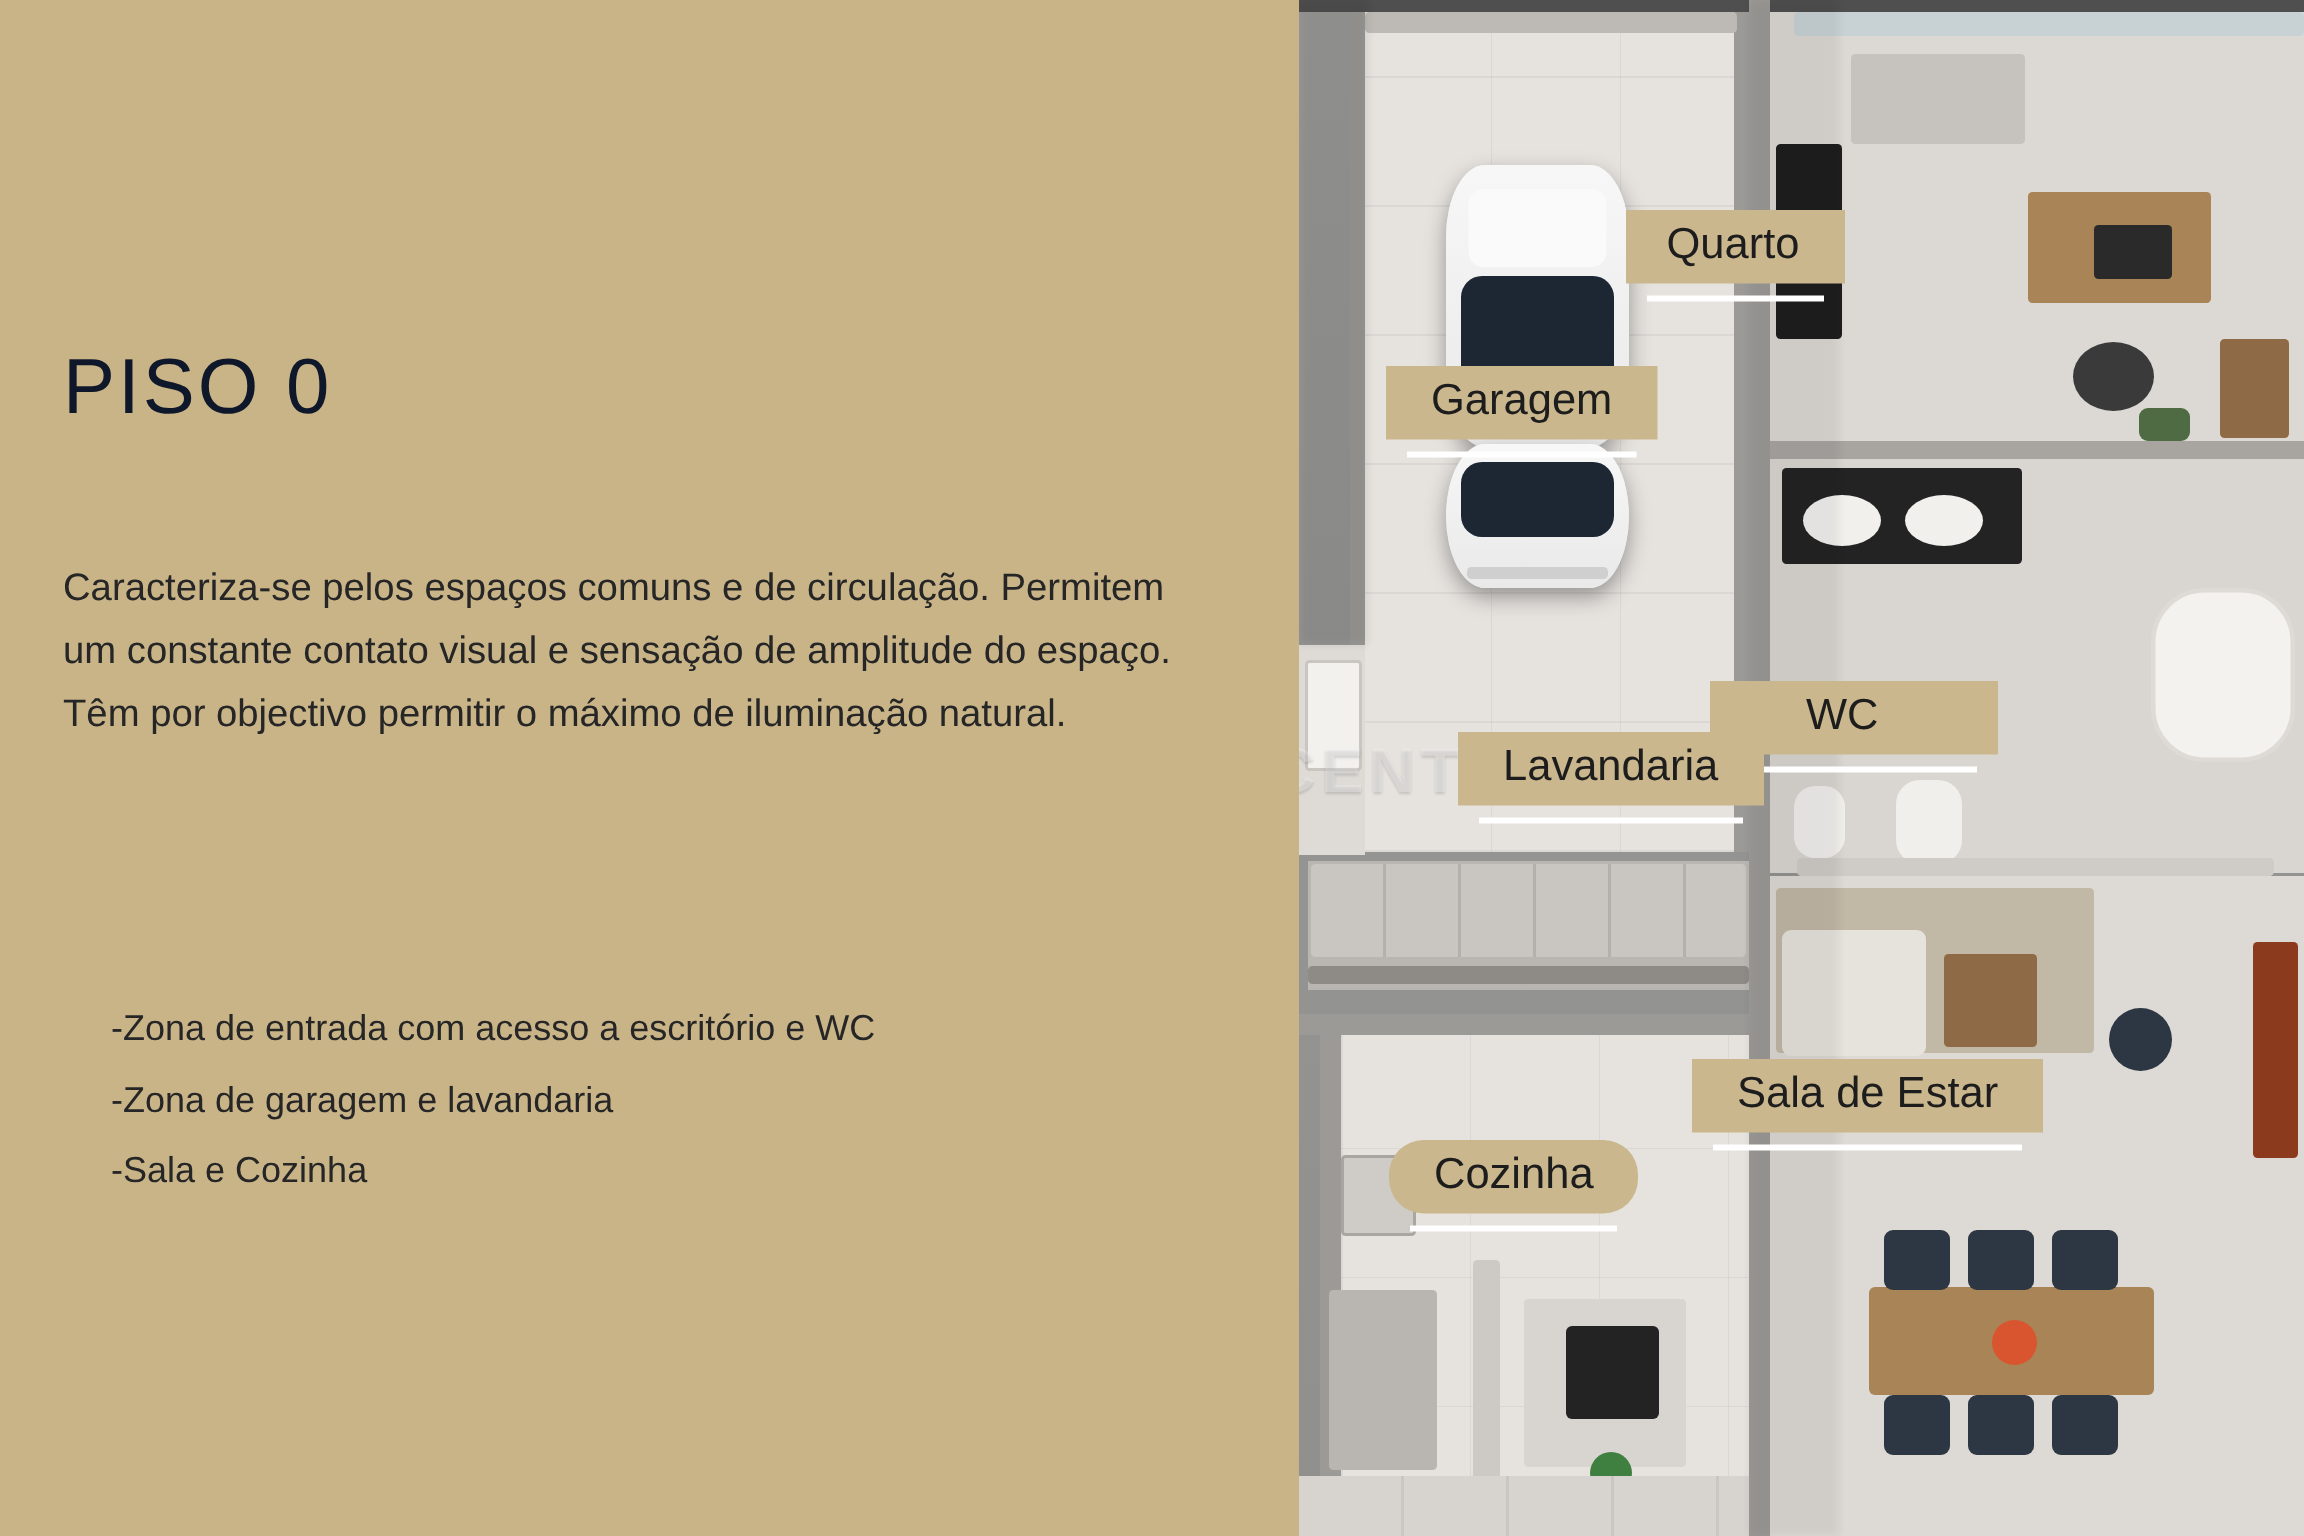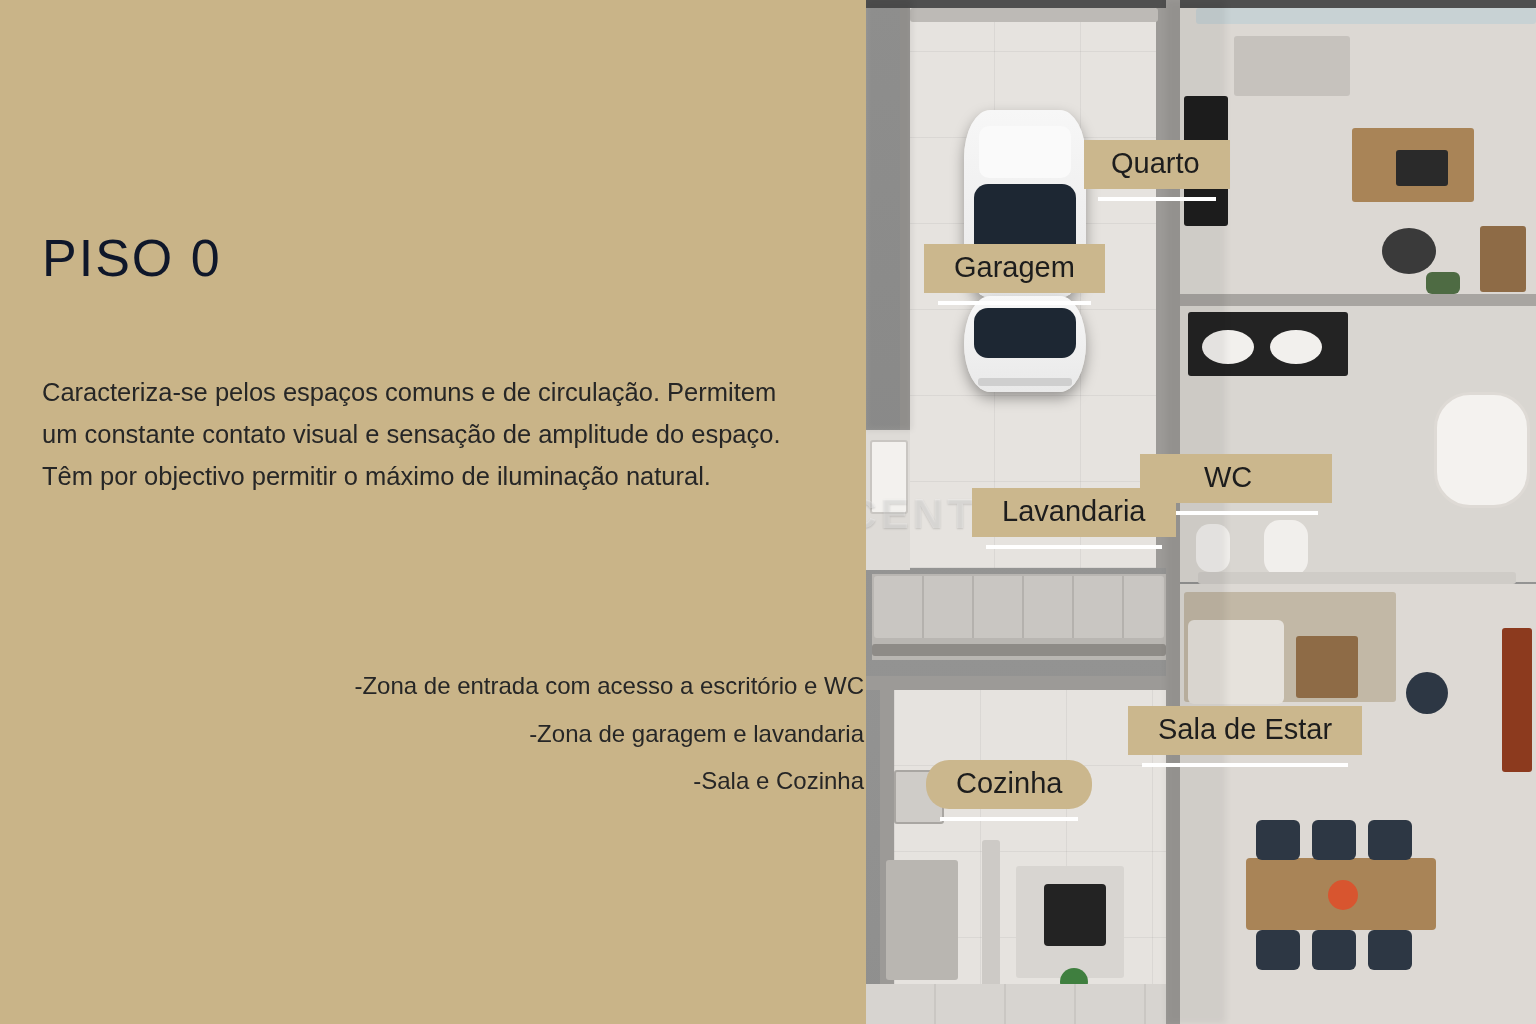--- a/index.html
+++ b/index.html
@@ -39,21 +39,20 @@
     line-height: 1.64;
     color: #262626;
   }
   .bullets {
     position: absolute;
     left: 74px; top: 662px;
     width: 790px;
     font-size: 24px;
     line-height: 1.98;
     color: #262626;
-    text-align: right;
   }
   .bullets div { white-space: nowrap; }
 
   
   .right-panel {
     position: relative;
     width: 670px; height: 1024px;
     flex: 0 0 670px;
     overflow: hidden;
     background: #8e8e8e;

